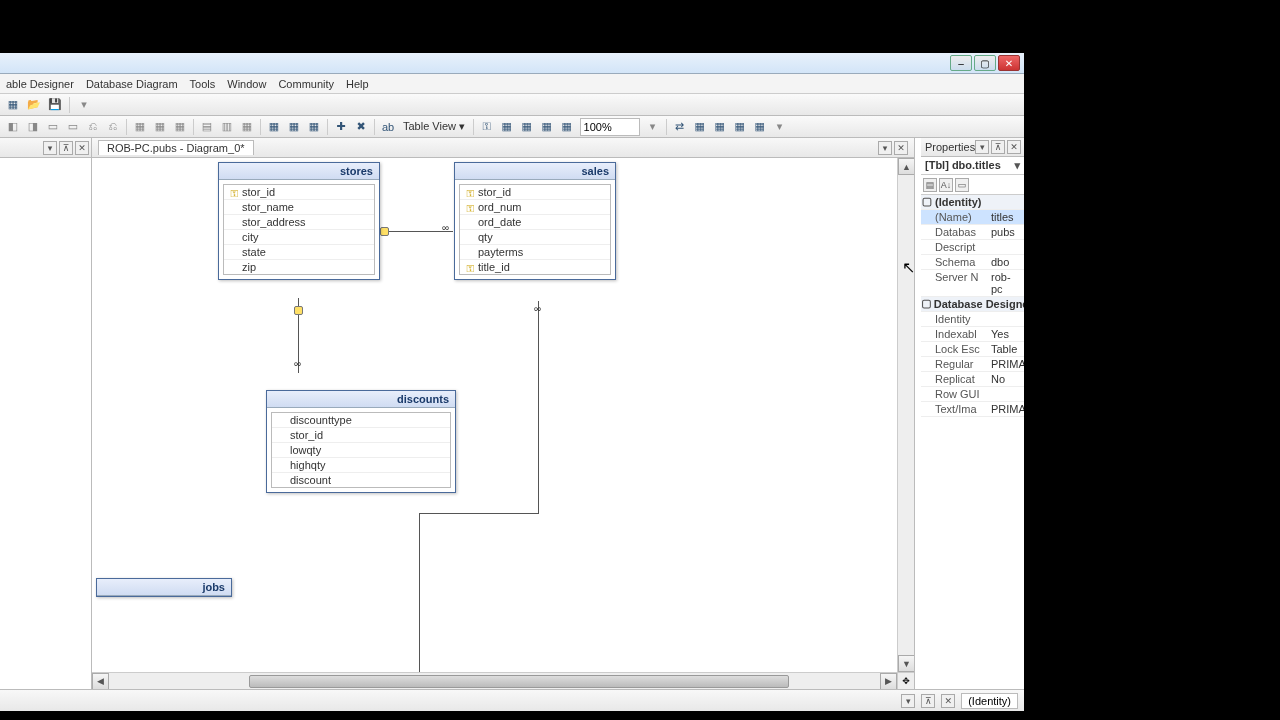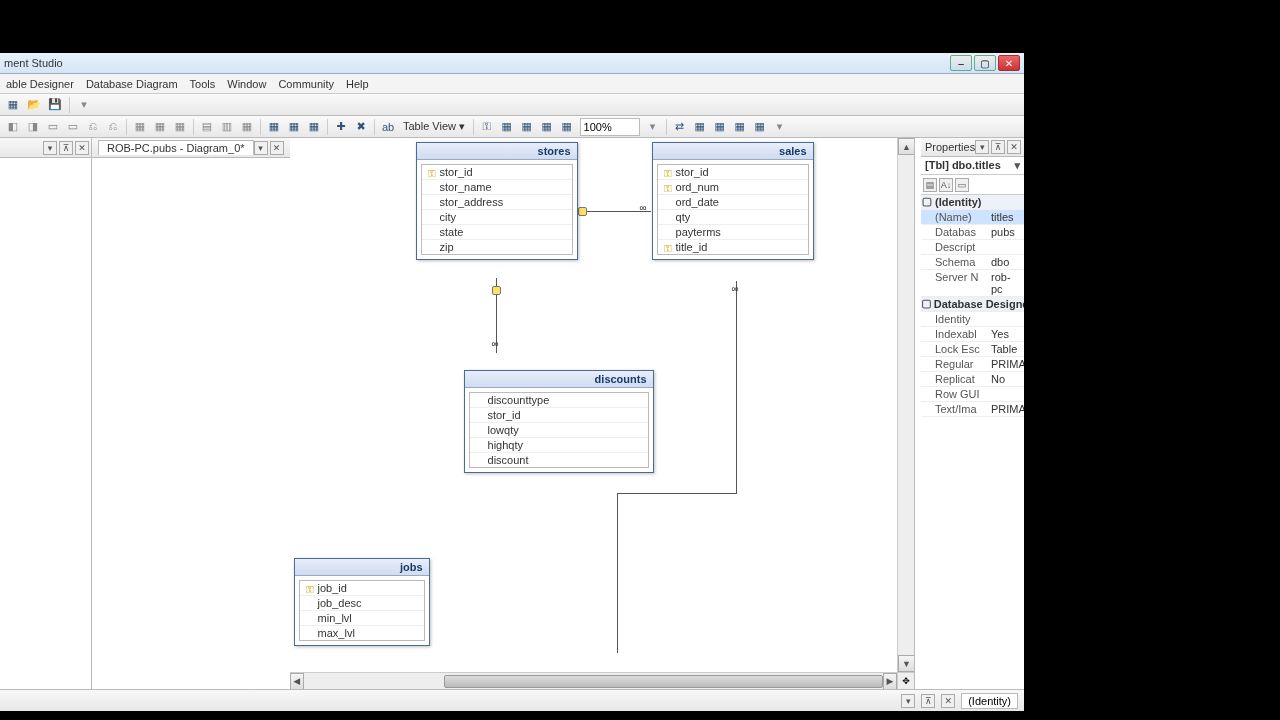--- a/index.html
+++ b/index.html
@@ -18,21 +18,21 @@
   .tbtn.on { color:#357; }
   .sep { width:1px; height:16px; background:#ccc; margin:0 2px; }
   .tblview { display:flex; align-items:center; gap:3px; color:#333; padding:0 4px; }
   .zoom { width:60px; border:1px solid #bbb; background:#fff; padding:1px 3px; height:18px; margin:8px 2px; }
   .main { display:flex; height:calc(100% - 107px); }
   .leftpane { width:92px; background:#fff; border-right:1px solid #bbb; position:relative; }
   .lefttabs { height:20px; border-bottom:1px solid #bbb; display:flex; align-items:center; justify-content:flex-end; gap:2px; padding:0 2px; background:linear-gradient(#f8f8f8,#e8e8e8); }
   .tinybtn { width:14px; height:14px; border:1px solid #aaa; display:flex; align-items:center; justify-content:center; font-size:9px; color:#555; background:#f0f0f0; }
   .leftcontent { padding:4px; color:#333; }
   .tree-item { padding:2px 0; }
-  .center { flex:1; display:flex; flex-direction:row; background:#fff; position:relative; }
+  .center { flex:1; display:flex; flex-direction:column; background:#fff; position:relative; }
   .doctab { height:20px; background:linear-gradient(#f8f8f8,#e8e8e8); border-bottom:1px solid #bbb; display:flex; align-items:center; padding:0 6px; color:#333; }
   .doctab .tab { background:#fff; border:1px solid #bbb; border-bottom:none; padding:1px 8px; }
   .doctab .closes { margin-left:auto; display:flex; gap:2px; }
   .canvas { flex:1; background:#fff; position:relative; overflow:hidden; }
   .table { position:absolute; background:#fff; border:1px solid #4a6a9a; box-shadow:1px 1px 3px rgba(0,0,0,.25);text-align:right; }
   .table .th { background:linear-gradient(#e8eefb,#d0dcf2); border-bottom:1px solid #9ab; padding:2px 6px; font-weight:bold; color:#1a3a6a; }
   .table .cols { border:1px solid #bbb; margin:4px; }
   .table .col { display:flex; align-items:center; gap:4px; padding:1px 4px; border-bottom:1px solid #eee; color:#333; }
   .table .col:last-child { border-bottom:none; }
   .key { width:10px; height:10px; display:inline-block; }
@@ -63,21 +63,20 @@
   .statusbar .idlabel{border:1px solid #bbb; padding:1px 6px; background:#fff;}
   .endpoint{position:absolute;width:9px;height:9px;border:1px solid #777;background:#ffe066;border-radius:2px;}
   .infinity{position:absolute;font-size:10px;color:#333;}
   .cursor-arrow{position:absolute;font-size:16px;color:#000;pointer-events:none;}
 </style>
 </head>
 <body>
 
 <div class="desktop">
   <div class="titlebar">
-    <span class="title">ment Studio</span>
     <div class="winbtns">
       <div class="winbtn">–</div>
       <div class="winbtn">▢</div>
       <div class="winbtn close">✕</div>
     </div>
   </div>
 
   <div class="menubar">
     <span>able Designer</span>
     <span>Database Diagram</span>
@@ -260,38 +259,20 @@
                 <span>highqty</span>
               </div>
               <div class="col">
                 <span class="key"></span>
                 <span>discount</span>
               </div>
             </div>
           </div>
           <div class="table" style="left: 4px; top: 420px; width: 136px;">
             <div class="th">jobs</div>
-            <div class="cols">
-              <div class="col">
-                <span class="key pk"></span>
-                <span>job_id</span>
-              </div>
-              <div class="col">
-                <span class="key"></span>
-                <span>job_desc</span>
-              </div>
-              <div class="col">
-                <span class="key"></span>
-                <span>min_lvl</span>
-              </div>
-              <div class="col">
-                <span class="key"></span>
-                <span>max_lvl</span>
-              </div>
-            </div>
           </div>
         </div>
     </div>
 
     <div class="rightpane">
       <div class="panetitle">
         <span>Properties</span>
         <div class="pclose">
           <div class="tinybtn">▾</div>
           <div class="tinybtn">⊼</div>

